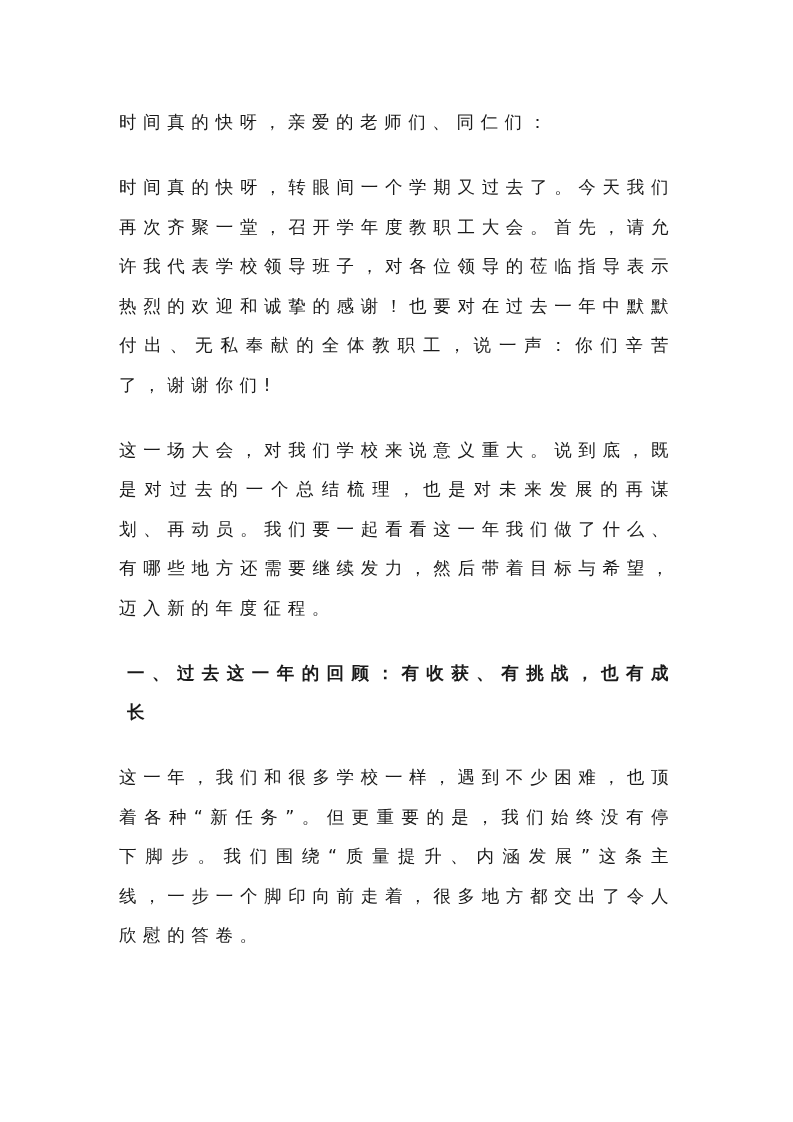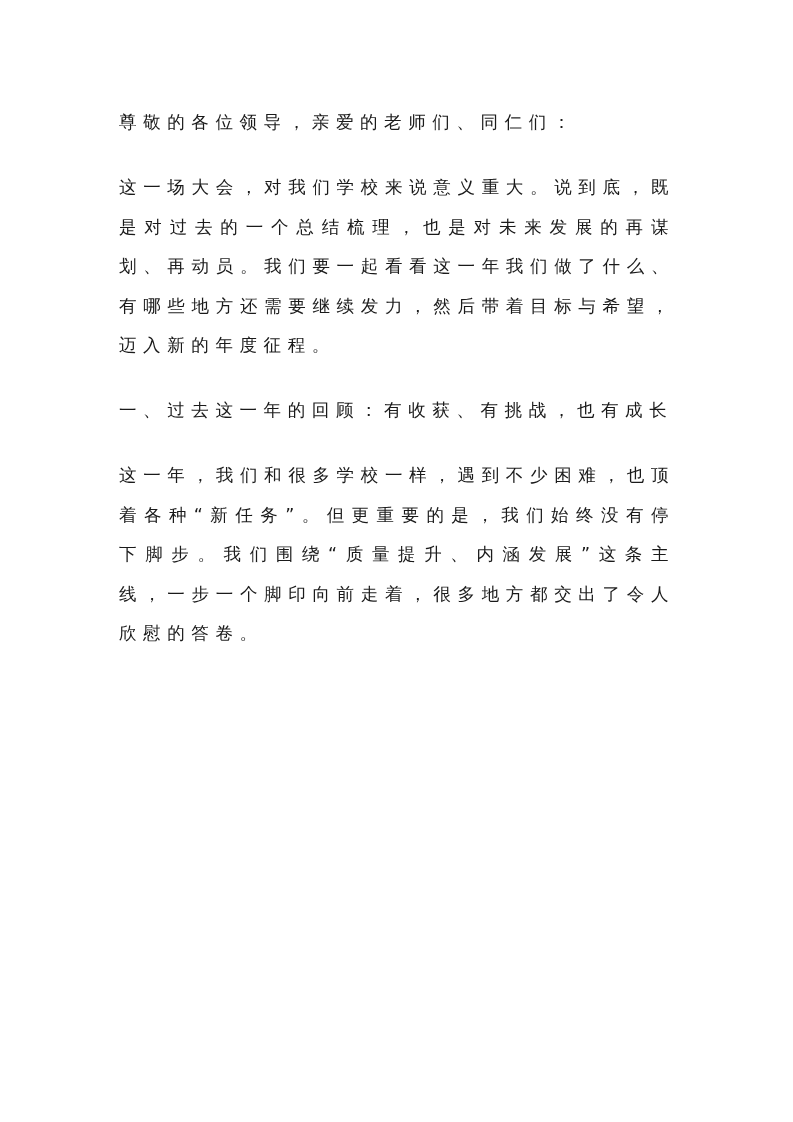--- a/index.html
+++ b/index.html
@@ -14,24 +14,25 @@
     color: #1a1a1a;
     line-height: 39.5px;
   }
   .para {
     margin: 0 0 25.5px 0;
     text-align: justify;
     text-justify: inter-character;
     letter-spacing: 6.6px;
     word-break: break-all;
   }
-  .heading { font-weight: normal; }
+  .heading { font-weight: bold; margin-left: 8px; }
 </style>
 </head>
 <body>
 
 <div class="page">
-  <p class="para">尊敬的各位领导，亲爱的老师们、同仁们：</p>
+  <p class="para">时间真的快呀，亲爱的老师们、同仁们：</p>
+  <p class="para">时间真的快呀，转眼间一个学期又过去了。今天我们再次齐聚一堂，召开学年度教职工大会。首先，请允许我代表学校领导班子，对各位领导的莅临指导表示热烈的欢迎和诚挚的感谢！也要对在过去一年中默默付出、无私奉献的全体教职工，说一声：你们辛苦了，谢谢你们!</p>
   <p class="para">这一场大会，对我们学校来说意义重大。说到底，既是对过去的一个总结梳理，也是对未来发展的再谋划、再动员。我们要一起看看这一年我们做了什么、有哪些地方还需要继续发力，然后带着目标与希望，迈入新的年度征程。</p>
   <p class="para heading">一、过去这一年的回顾：有收获、有挑战，也有成长</p>
   <p class="para">这一年，我们和很多学校一样，遇到不少困难，也顶着各种“新任务”。但更重要的是，我们始终没有停下脚步。我们围绕“质量提升、内涵发展”这条主线，一步一个脚印向前走着，很多地方都交出了令人欣慰的答卷。</p>
 
 </div>
 
 </body></html>

